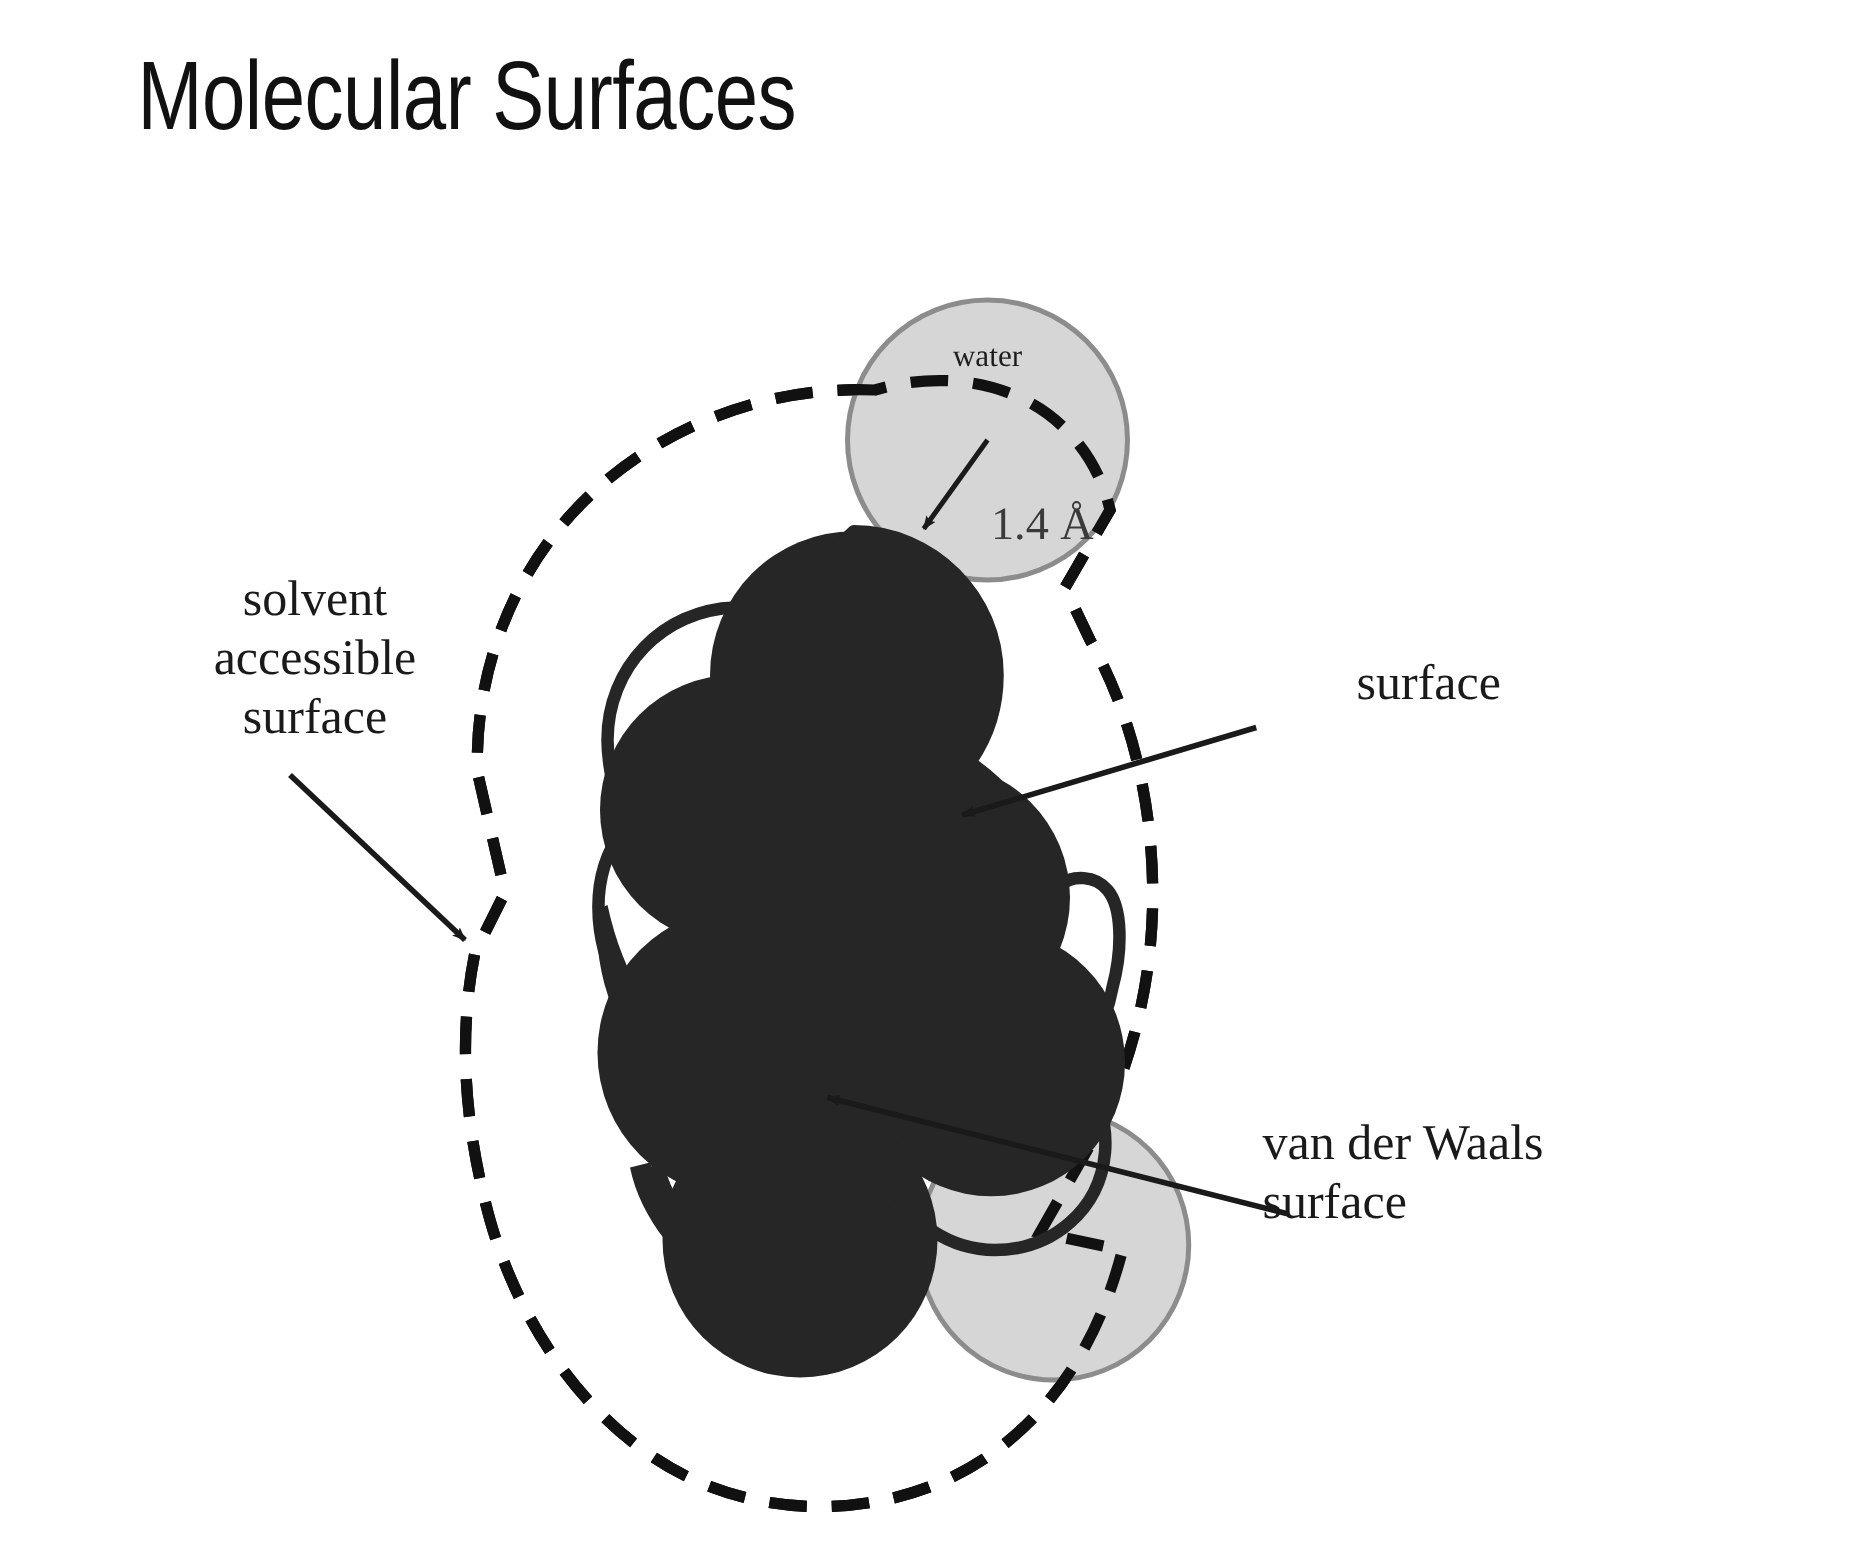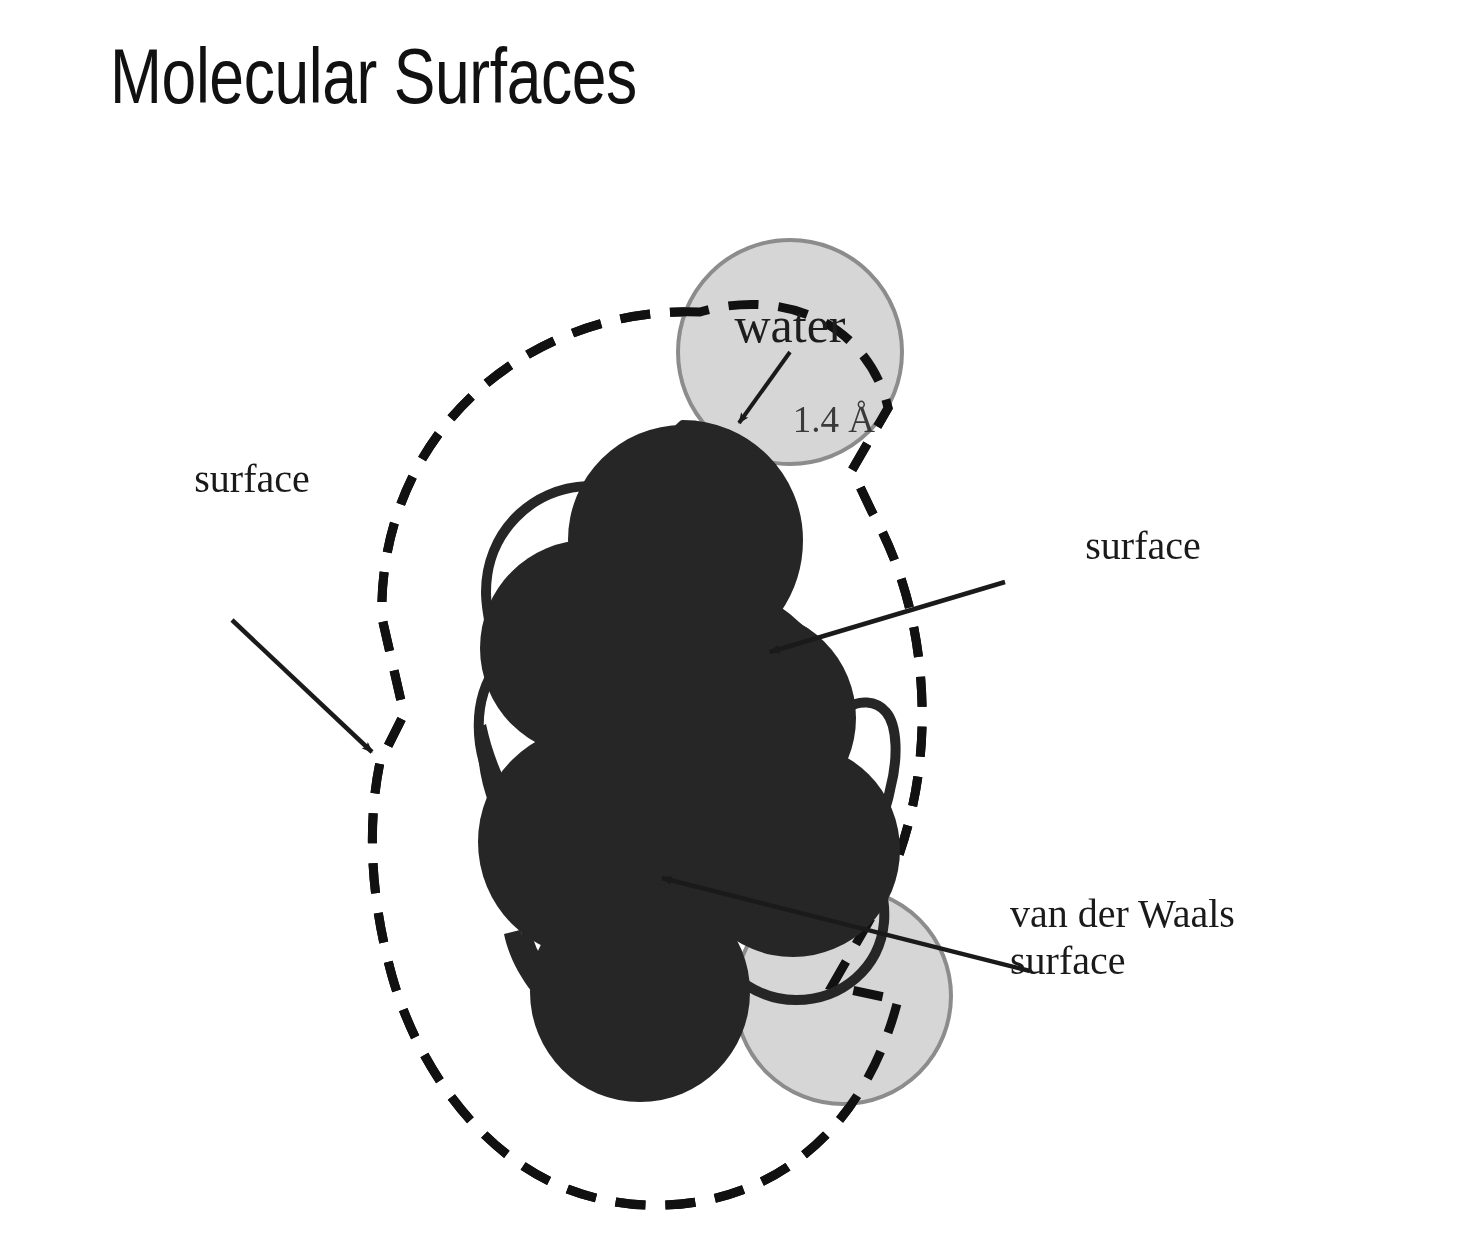--- a/index.html
+++ b/index.html
@@ -35,23 +35,22 @@
   }
   #lbl-sas{ left:142px; top:455px; text-align:center; width:220px;}
   #lbl-mol{ left:1012px; top:522px; text-align:center; width:262px;}
   #lbl-vdw{ left:1010px; top:890px; text-align:left; width:312px;}
   .lbl .line{display:block;}
   #lbl-water{
     position:absolute;
     left:690px; top:272px; width:200px;
     text-align:center;
     font-family:"Liberation Serif", serif;
-    font-size:50px;
+    font-size:25px;
     color:#1d1d1d;
-    margin-top:24px;
   }
   #lbl-dist{
     position:absolute;
     left:735px; top:398px; width:140px;
     text-align:right;
     font-family:"Liberation Serif", serif;
     font-size:37px;
     color:#3a3a3a;
   }
 </style>
@@ -188,20 +187,22 @@
       <line x1="1005" y1="582" x2="770" y2="652" stroke="#1a1a1a" stroke-width="4.5" marker-end="url(#arrowhead)"></line>
 
       <line x1="1030" y1="971" x2="662" y2="878" stroke="#1a1a1a" stroke-width="4.5" marker-end="url(#arrowhead)"></line>
 
       <line x1="790" y1="352" x2="739" y2="423" stroke="#1a1a1a" stroke-width="4" marker-end="url(#arrowhead)"></line>
     </g>
 
   </svg>
 
   <div class="lbl" id="lbl-sas">
+    <span class="line">solvent</span>
+    <span class="line">accessible</span>
     <span class="line">surface</span>
   </div>
 
   <div class="lbl" id="lbl-mol">
     <span class="line">surface</span>
   </div>
 
   <div class="lbl" id="lbl-vdw">
     <span class="line">van der Waals</span>
     <span class="line">surface</span>

